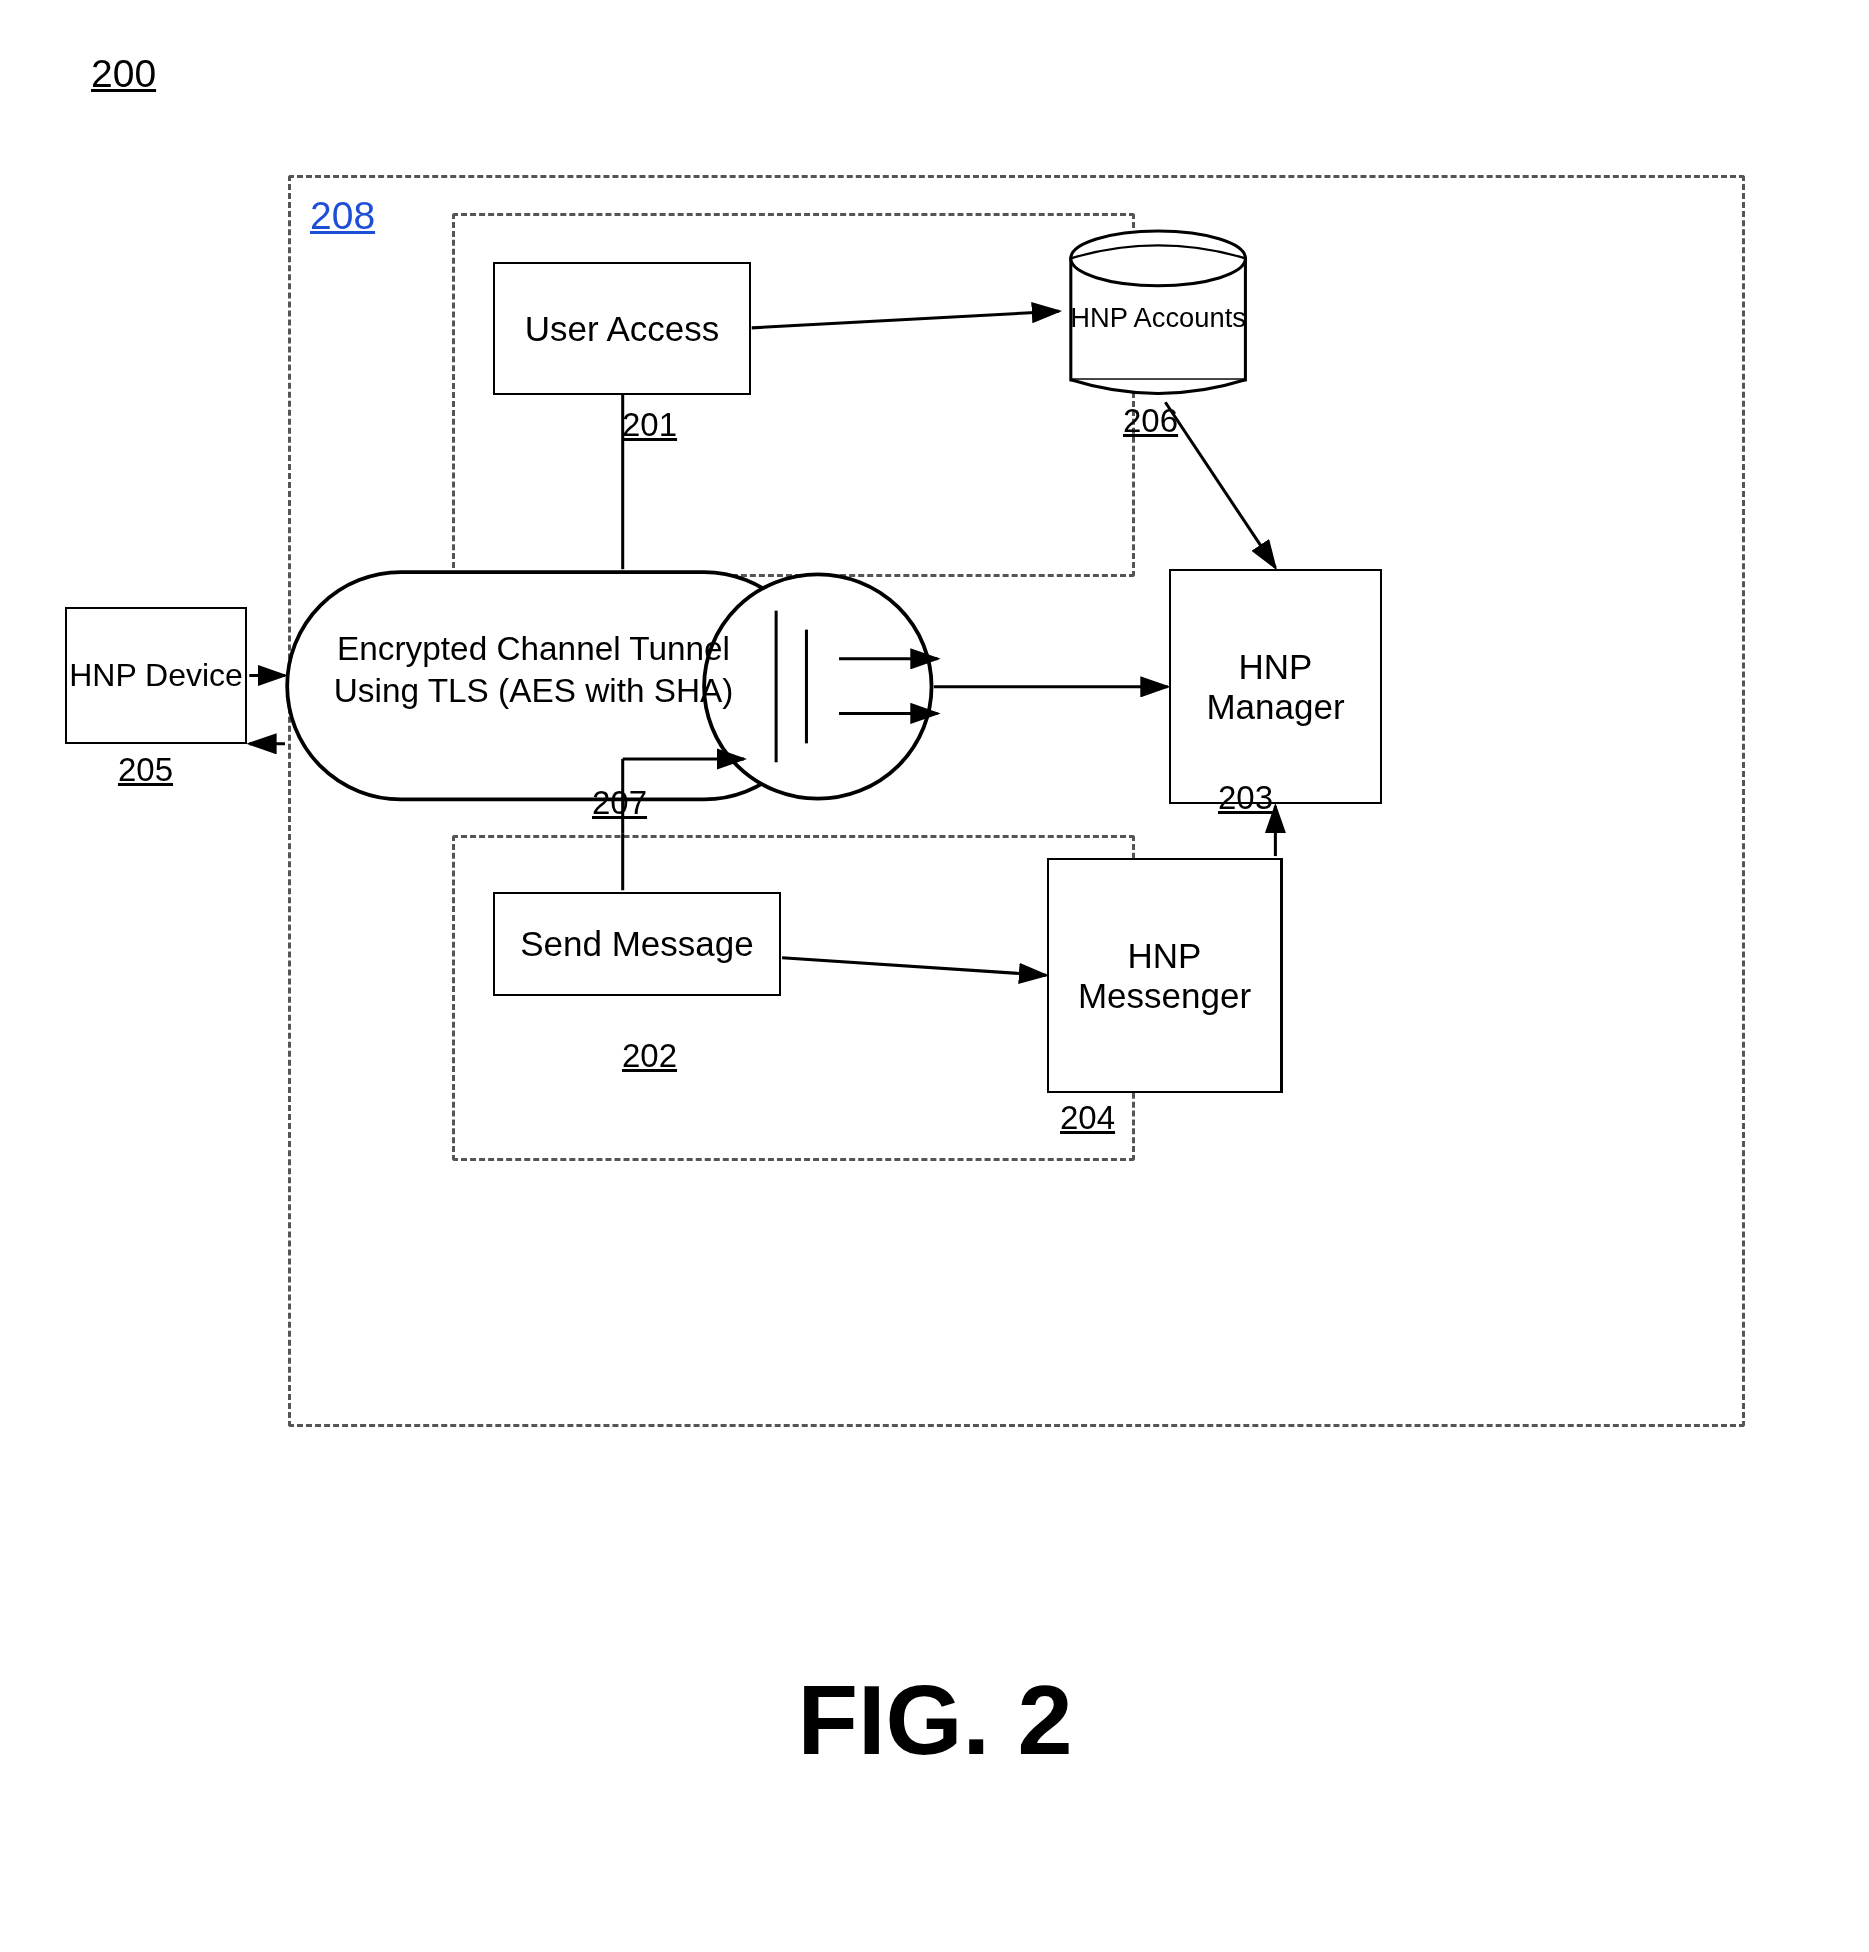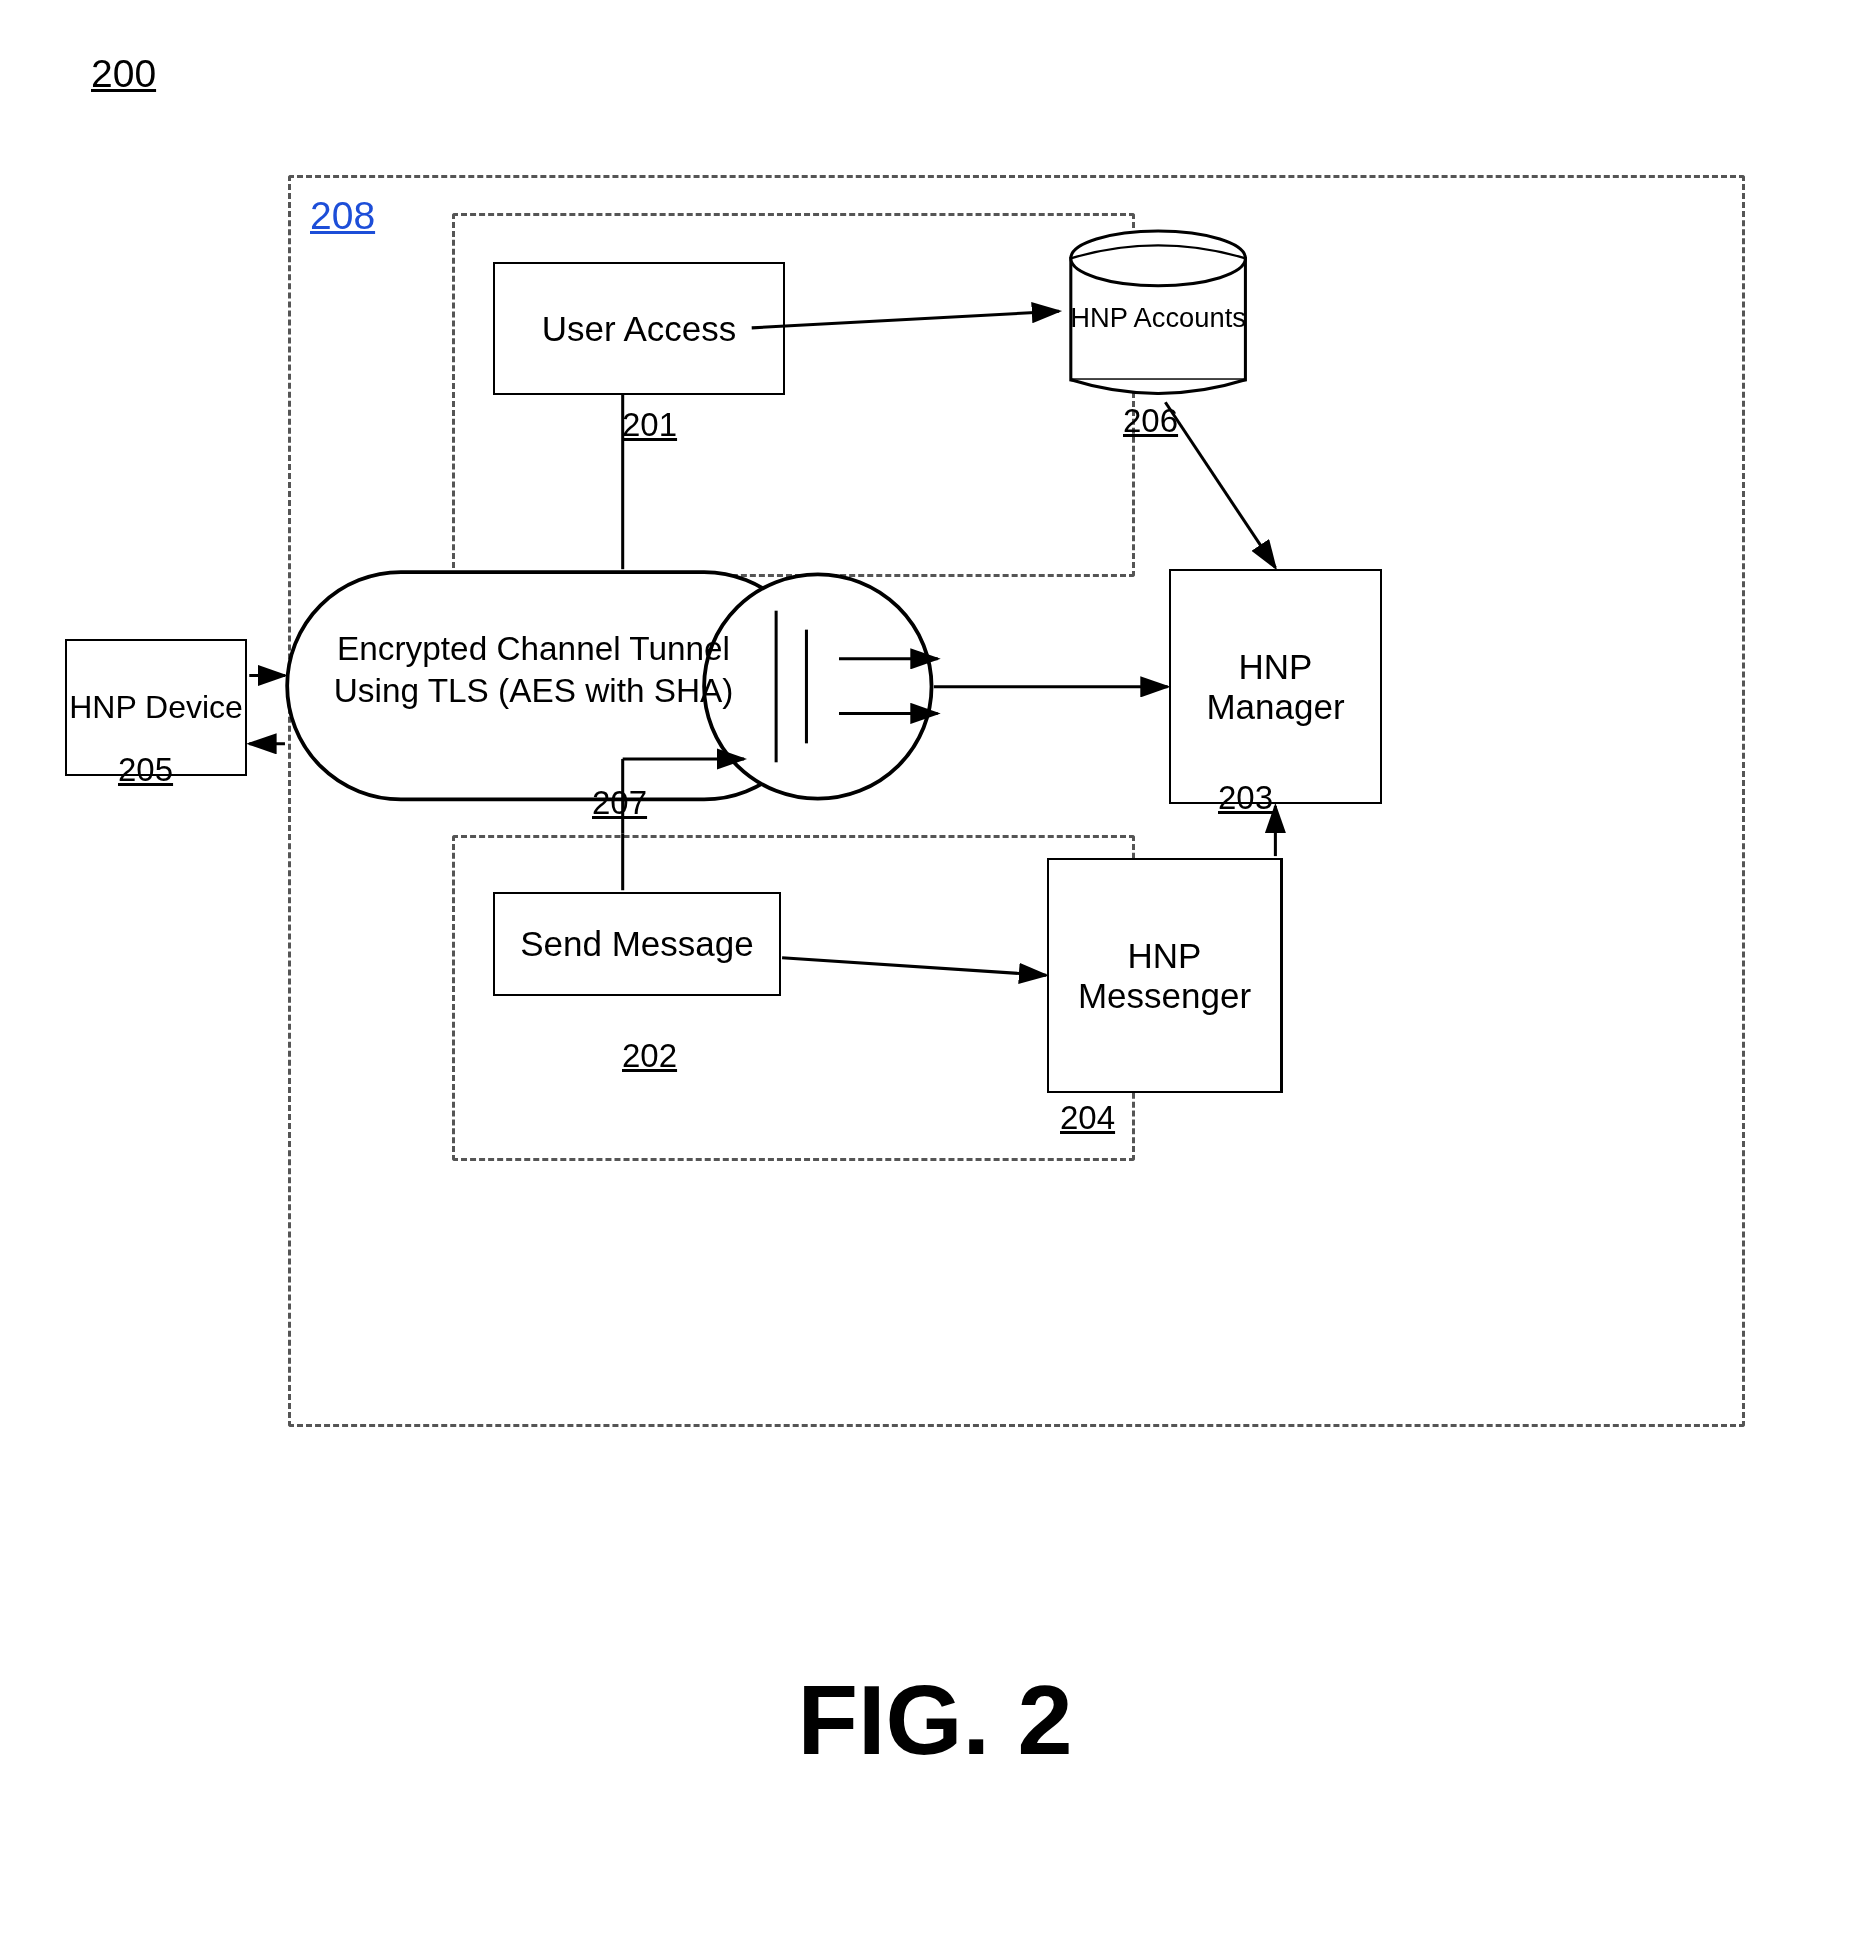--- a/index.html
+++ b/index.html
@@ -83,21 +83,21 @@
       height: 326px;
       border: 3.8px dashed #555;
       border-radius: 3px;
     }
 
     
     .user-access-box {
       position: absolute;
       top: 262px;
       left: 493px;
-      width: 292px;
+      width: 258px;
       height: 133px;
       border: 2.3px solid #000;
       background: #fff;
       display: flex;
       align-items: center;
       justify-content: center;
     }
     .user-access-box span {
       font-size: 35px;
       color: #000;
@@ -166,21 +166,20 @@
       top: 607px;
       left: 65px;
       width: 182px;
       height: 137px;
       border: 2.3px solid #000;
       background: #fff;
       display: flex;
       align-items: center;
       justify-content: center;
       text-align: center;
-      margin-top: 32px;
     }
     .hnp-device-box span {
       font-size: 32px;
       color: #000;
     }
 
     
     .label-205 {
       position: absolute;
       top: 751px;

